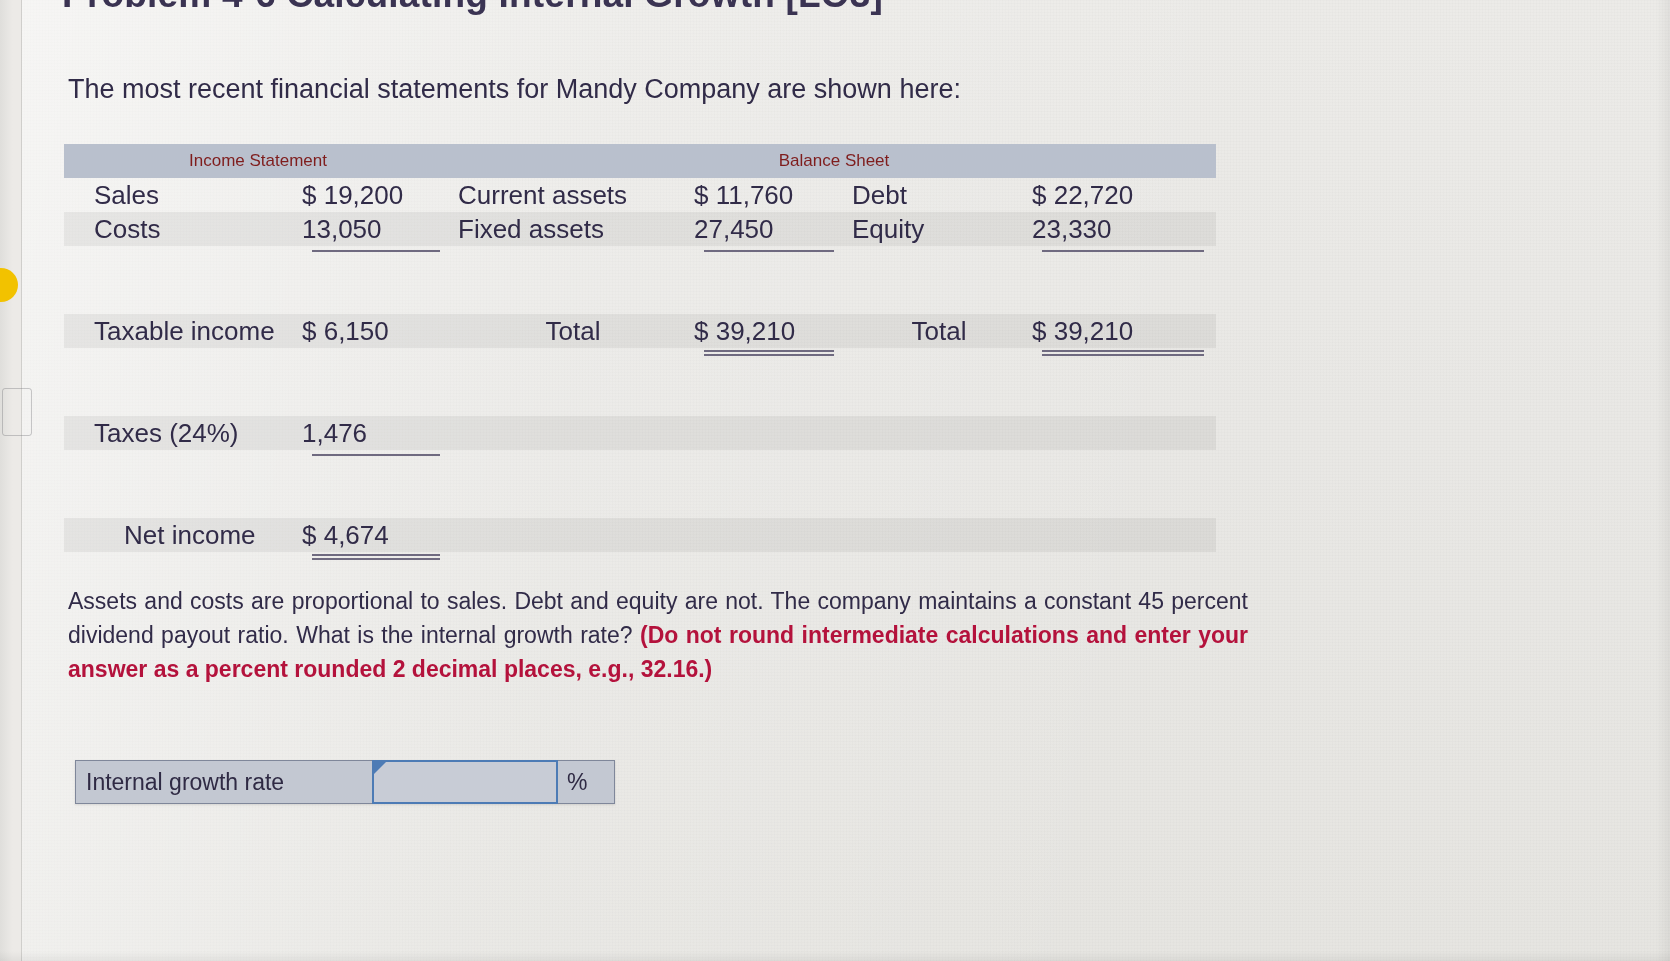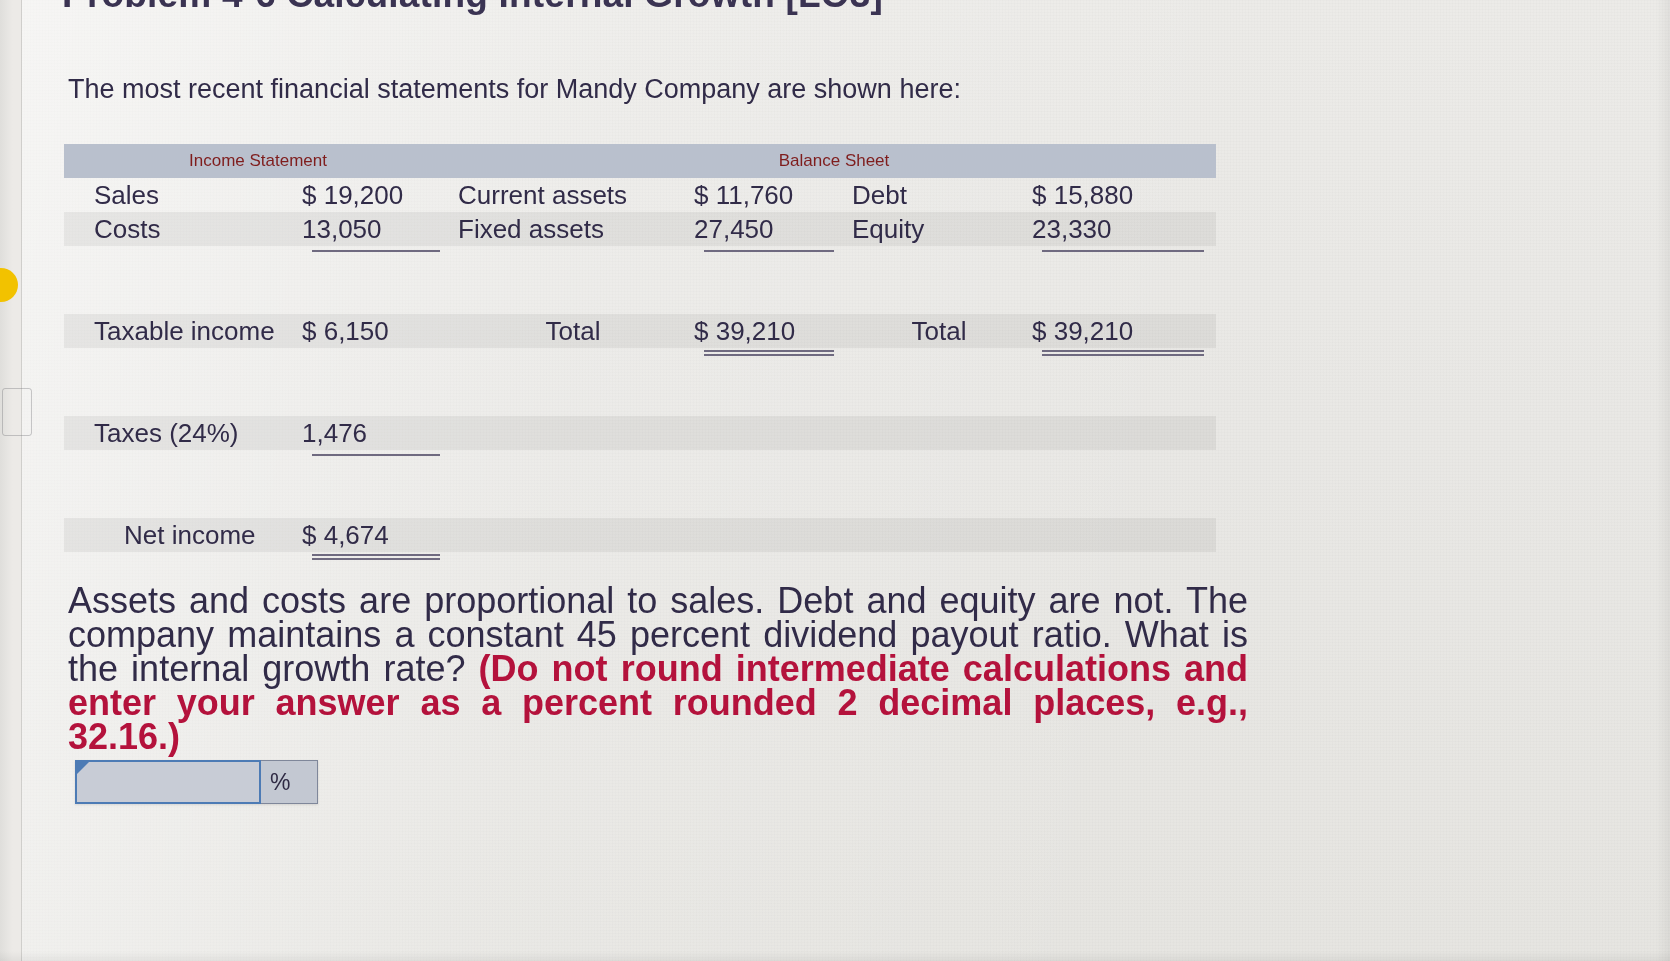--- a/index.html
+++ b/index.html
@@ -139,21 +139,21 @@
     border-top: 2px solid #6f6a80;
     border-bottom: 2px solid #6f6a80;
   }
 
   
   .question {
     position: absolute;
     left: 68px;
     top: 584px;
     width: 1180px;
-    font-size: 36px;
+    font-size: 23px;
     line-height: 34px;
     color: #312b48;
     text-align: justify;
   }
   .question .emph {
     color: #b4123c;
     font-weight: 700;
     display: inline;
   }
 
@@ -265,21 +265,21 @@
         <th class="hdr-is" colspan="2">Income Statement</th>
         <th class="hdr-bs" colspan="4">Balance Sheet</th>
       </tr>
 
       <tr>
         <td class="lbl">Sales</td>
         <td class="num">$ 19,200</td>
         <td class="lbl-r">Current assets</td>
         <td class="num">$ 11,760</td>
         <td class="lbl-r">Debt</td>
-        <td class="num">$ 15,880</td>
+        <td class="num">$ 22,720</td>
       </tr>
 
       <tr class="stripe">
         <td class="lbl">Costs</td>
         <td class="num">13,050</td>
         <td class="lbl-r">Fixed assets</td>
         <td class="num">27,450</td>
         <td class="lbl-r">Equity</td>
         <td class="num">23,330</td>
       </tr>
@@ -372,20 +372,21 @@
             </td>
         <td colspan="4"></td>
       </tr>
     </tbody>
       </table>
   </div>
 
   <div class="question"><span>Assets and costs are proportional to sales. Debt and equity are not. The company maintains a constant 45 percent dividend payout ratio. What is the internal growth rate? </span><span class="emph">(Do not round intermediate calculations and enter your answer as a percent rounded 2 decimal places, e.g., 32.16.)</span></div>
 
   <div id="answer-row">
+    <div class="ans-label">Internal growth rate</div>
     <div class="ans-input-wrap">
       <div class="caret-mark"></div>
       <input class="ans-input" type="text" value="" style="">
     </div>
     <div class="ans-unit">%</div>
   </div>
 
 </div>
 
 </body></html>

